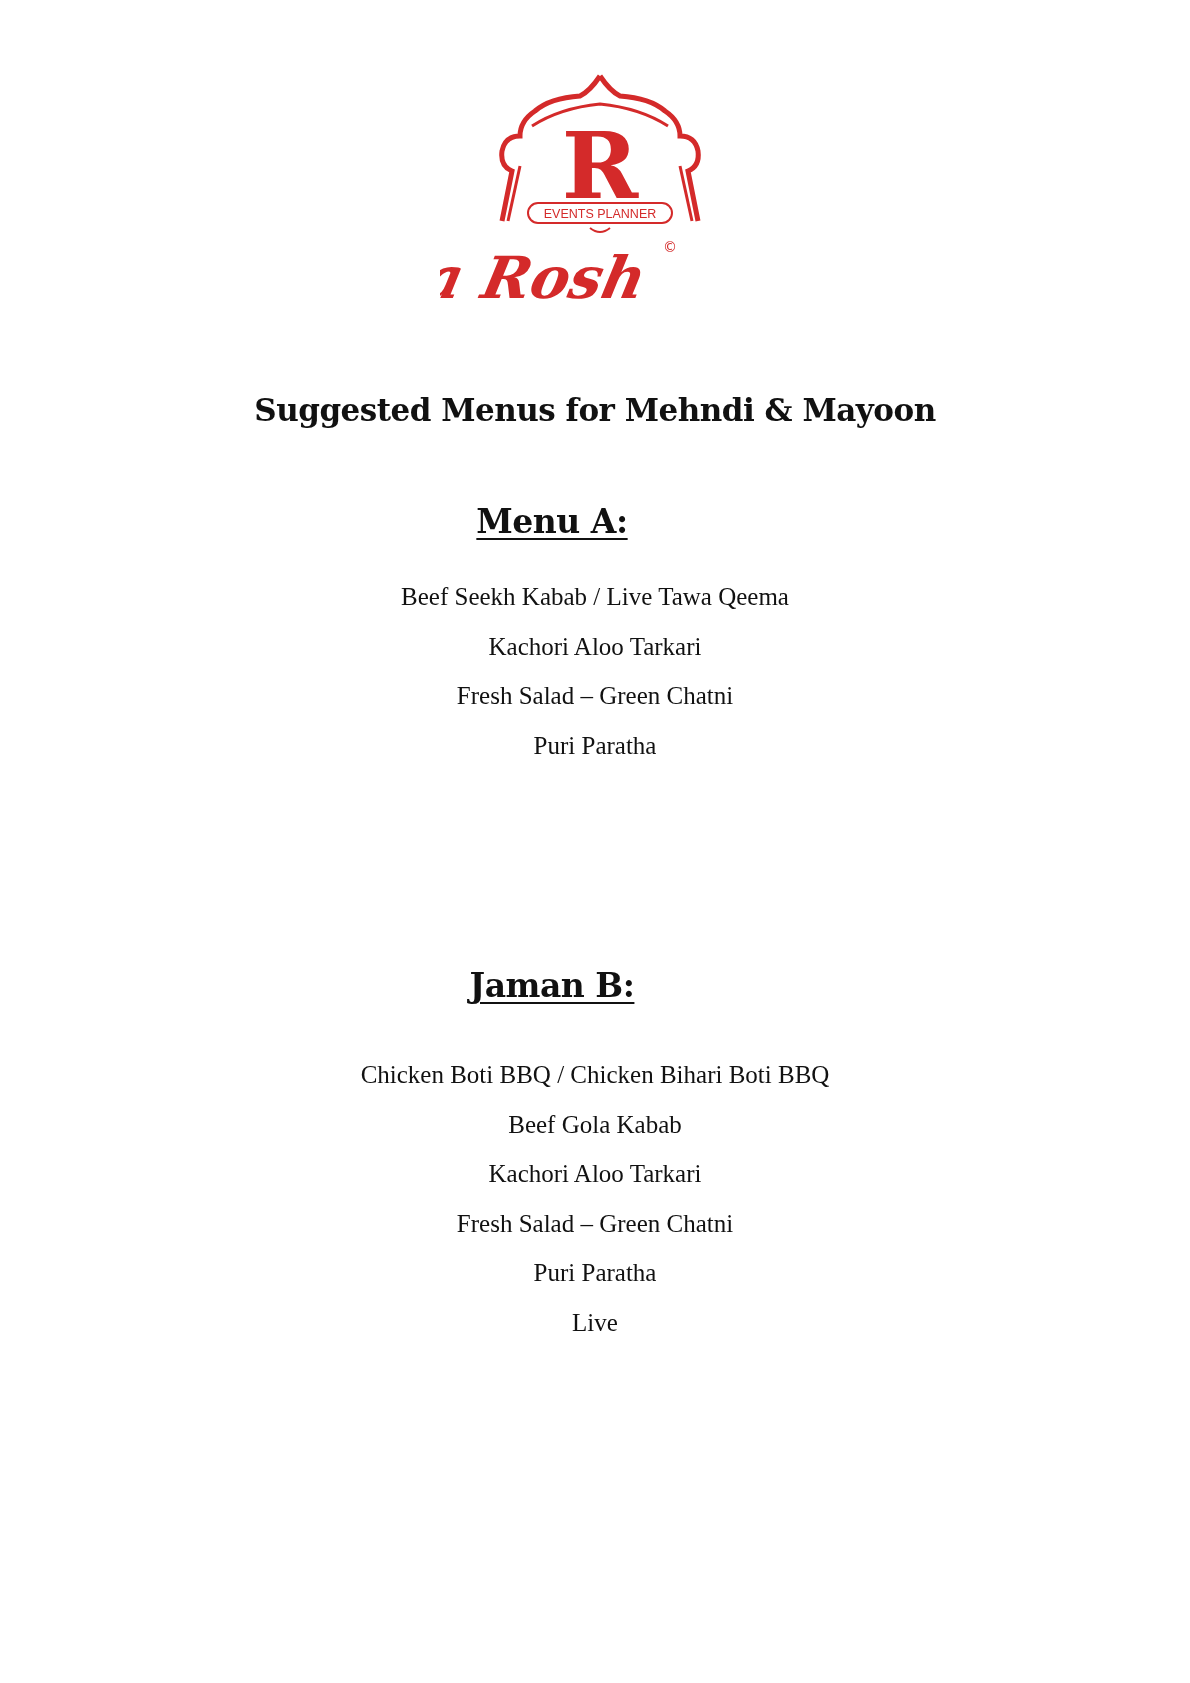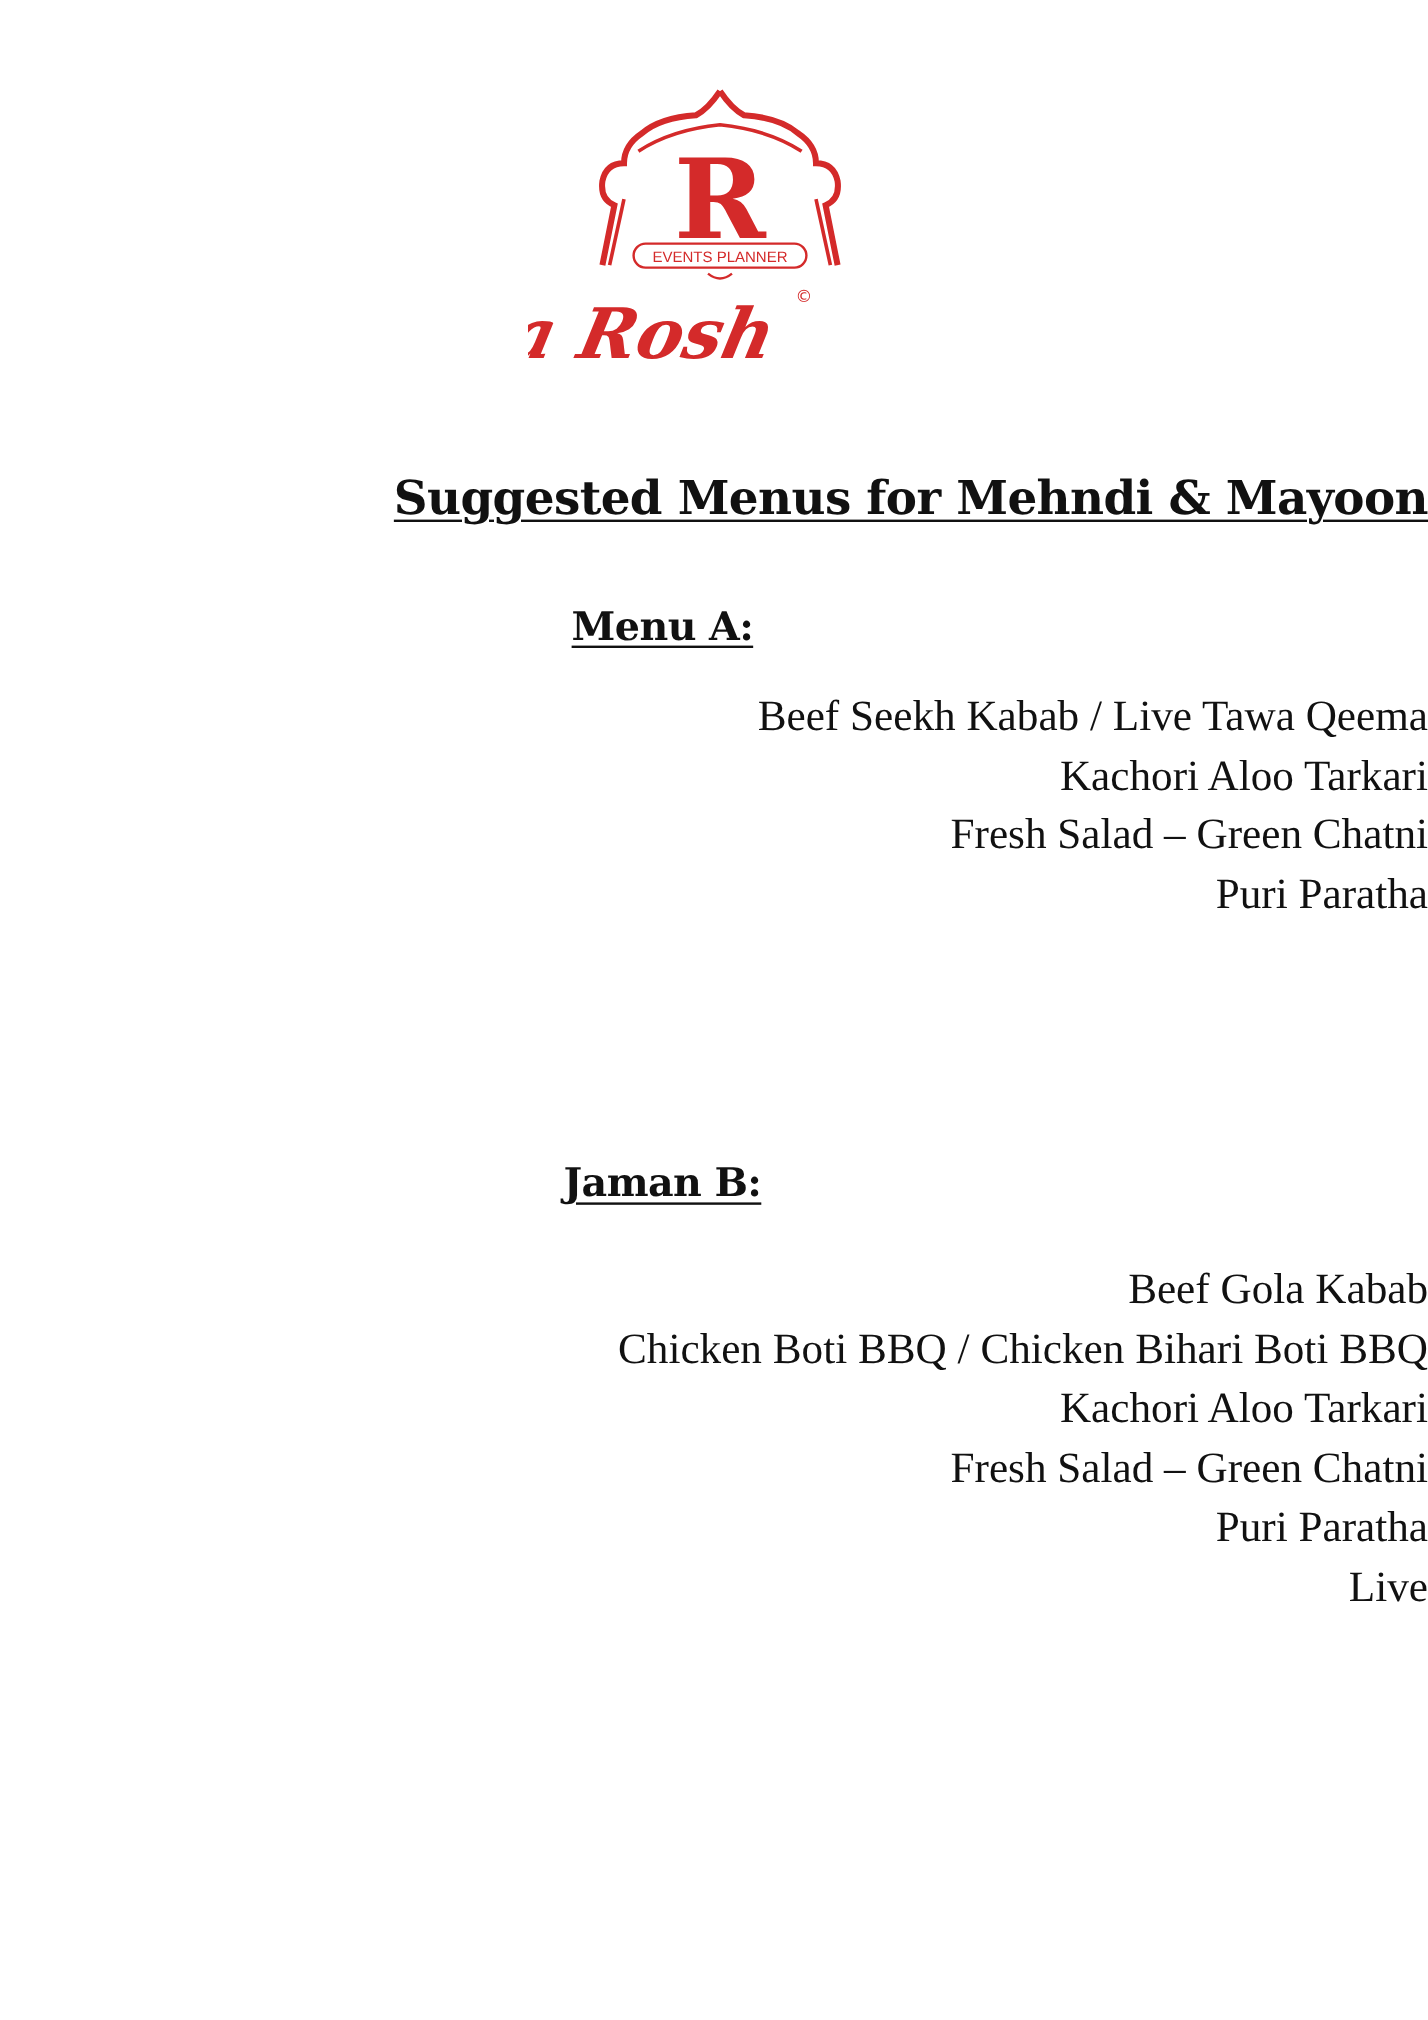--- a/index.html
+++ b/index.html
@@ -1,22 +1,22 @@
 <!DOCTYPE html>
 <html><head>
   <meta charset="utf-8">
   <style>
     html, body { margin: 0; padding: 0; background: #ffffff; }
     body { width: 1190px; height: 1683px; position: relative; overflow: hidden; font-family: "DejaVu Serif", "Liberation Serif", serif; color: #111111; }
     .logo { position: absolute; left: 440px; top: 66px; width: 300px; height: 270px; }
     .logo svg { width: 100%; height: 100%; }
-    .title { position: absolute; top: 392px; left: 0; width: 1190px; text-align: right; font-family: "DejaVu Serif", serif; font-weight: bold; font-size: 39px; text-decoration: underline; text-decoration-thickness: 2px; text-underline-offset: 5px; letter-spacing: -0.5px; }
+    .title { position: absolute; top: 392px; left: 0; width: 1190px; text-align: center; font-family: "DejaVu Serif", serif; font-weight: bold; font-size: 31px; text-decoration-thickness: 2px; text-underline-offset: 5px; letter-spacing: -0.5px; }
     .menu-heading { position: absolute; left: 0; width: 1104px; text-align: center; font-family: "DejaVu Serif", serif; font-weight: bold; font-size: 33px; text-decoration: underline; text-decoration-thickness: 2px; text-underline-offset: 5px; letter-spacing: -0.5px; }
     .menu-items { position: absolute; left: 0; width: 1190px; text-align: center; margin: 0; padding: 0; list-style: none; }
-    .menu-items li { font-family: "Liberation Serif", serif; font-size: 36px; line-height: 49.5px; height: 49.5px; text-align: right; }
+    .menu-items li { font-family: "Liberation Serif", serif; font-size: 25px; line-height: 49.5px; height: 49.5px; }
   </style>
 </head>
 <body>
 
 <div class="logo">
   <svg viewBox="0 0 300 270" xmlns="http://www.w3.org/2000/svg">
     <g fill="none" stroke="#d42a2a" stroke-width="5">
 
       <path d="M160 10 Q150 25 140 30 Q110 32 95 45 Q80 55 80 70 Q65 70 62 85 Q60 100 72 105 L62 155"></path>
       <path d="M160 10 Q170 25 180 30 Q210 32 225 45 Q240 55 240 70 Q255 70 258 85 Q260 100 248 105 L258 155"></path>
@@ -41,19 +41,19 @@
 <div class="menu-heading" style="top:502px;">Menu A:</div>
 <ul class="menu-items" style="top:572px;">
   <li>Beef Seekh Kabab / Live Tawa Qeema</li>
   <li>Kachori Aloo Tarkari</li>
   <li>Fresh Salad – Green Chatni</li>
   <li>Puri Paratha</li>
 </ul>
 
 <div class="menu-heading" style="top:966px;">Jaman B:</div>
 <ul class="menu-items" style="top:1050px;">
+  <li>Chicken Boti BBQ / Chicken Bihari Boti BBQ</li>
   <li>Beef Gola Kabab</li>
-  <li>Chicken Boti BBQ / Chicken Bihari Boti BBQ</li>
   <li>Kachori Aloo Tarkari</li>
   <li>Fresh Salad – Green Chatni</li>
   <li>Puri Paratha</li>
   <li>Live</li>
 </ul>
 
 </body></html>

